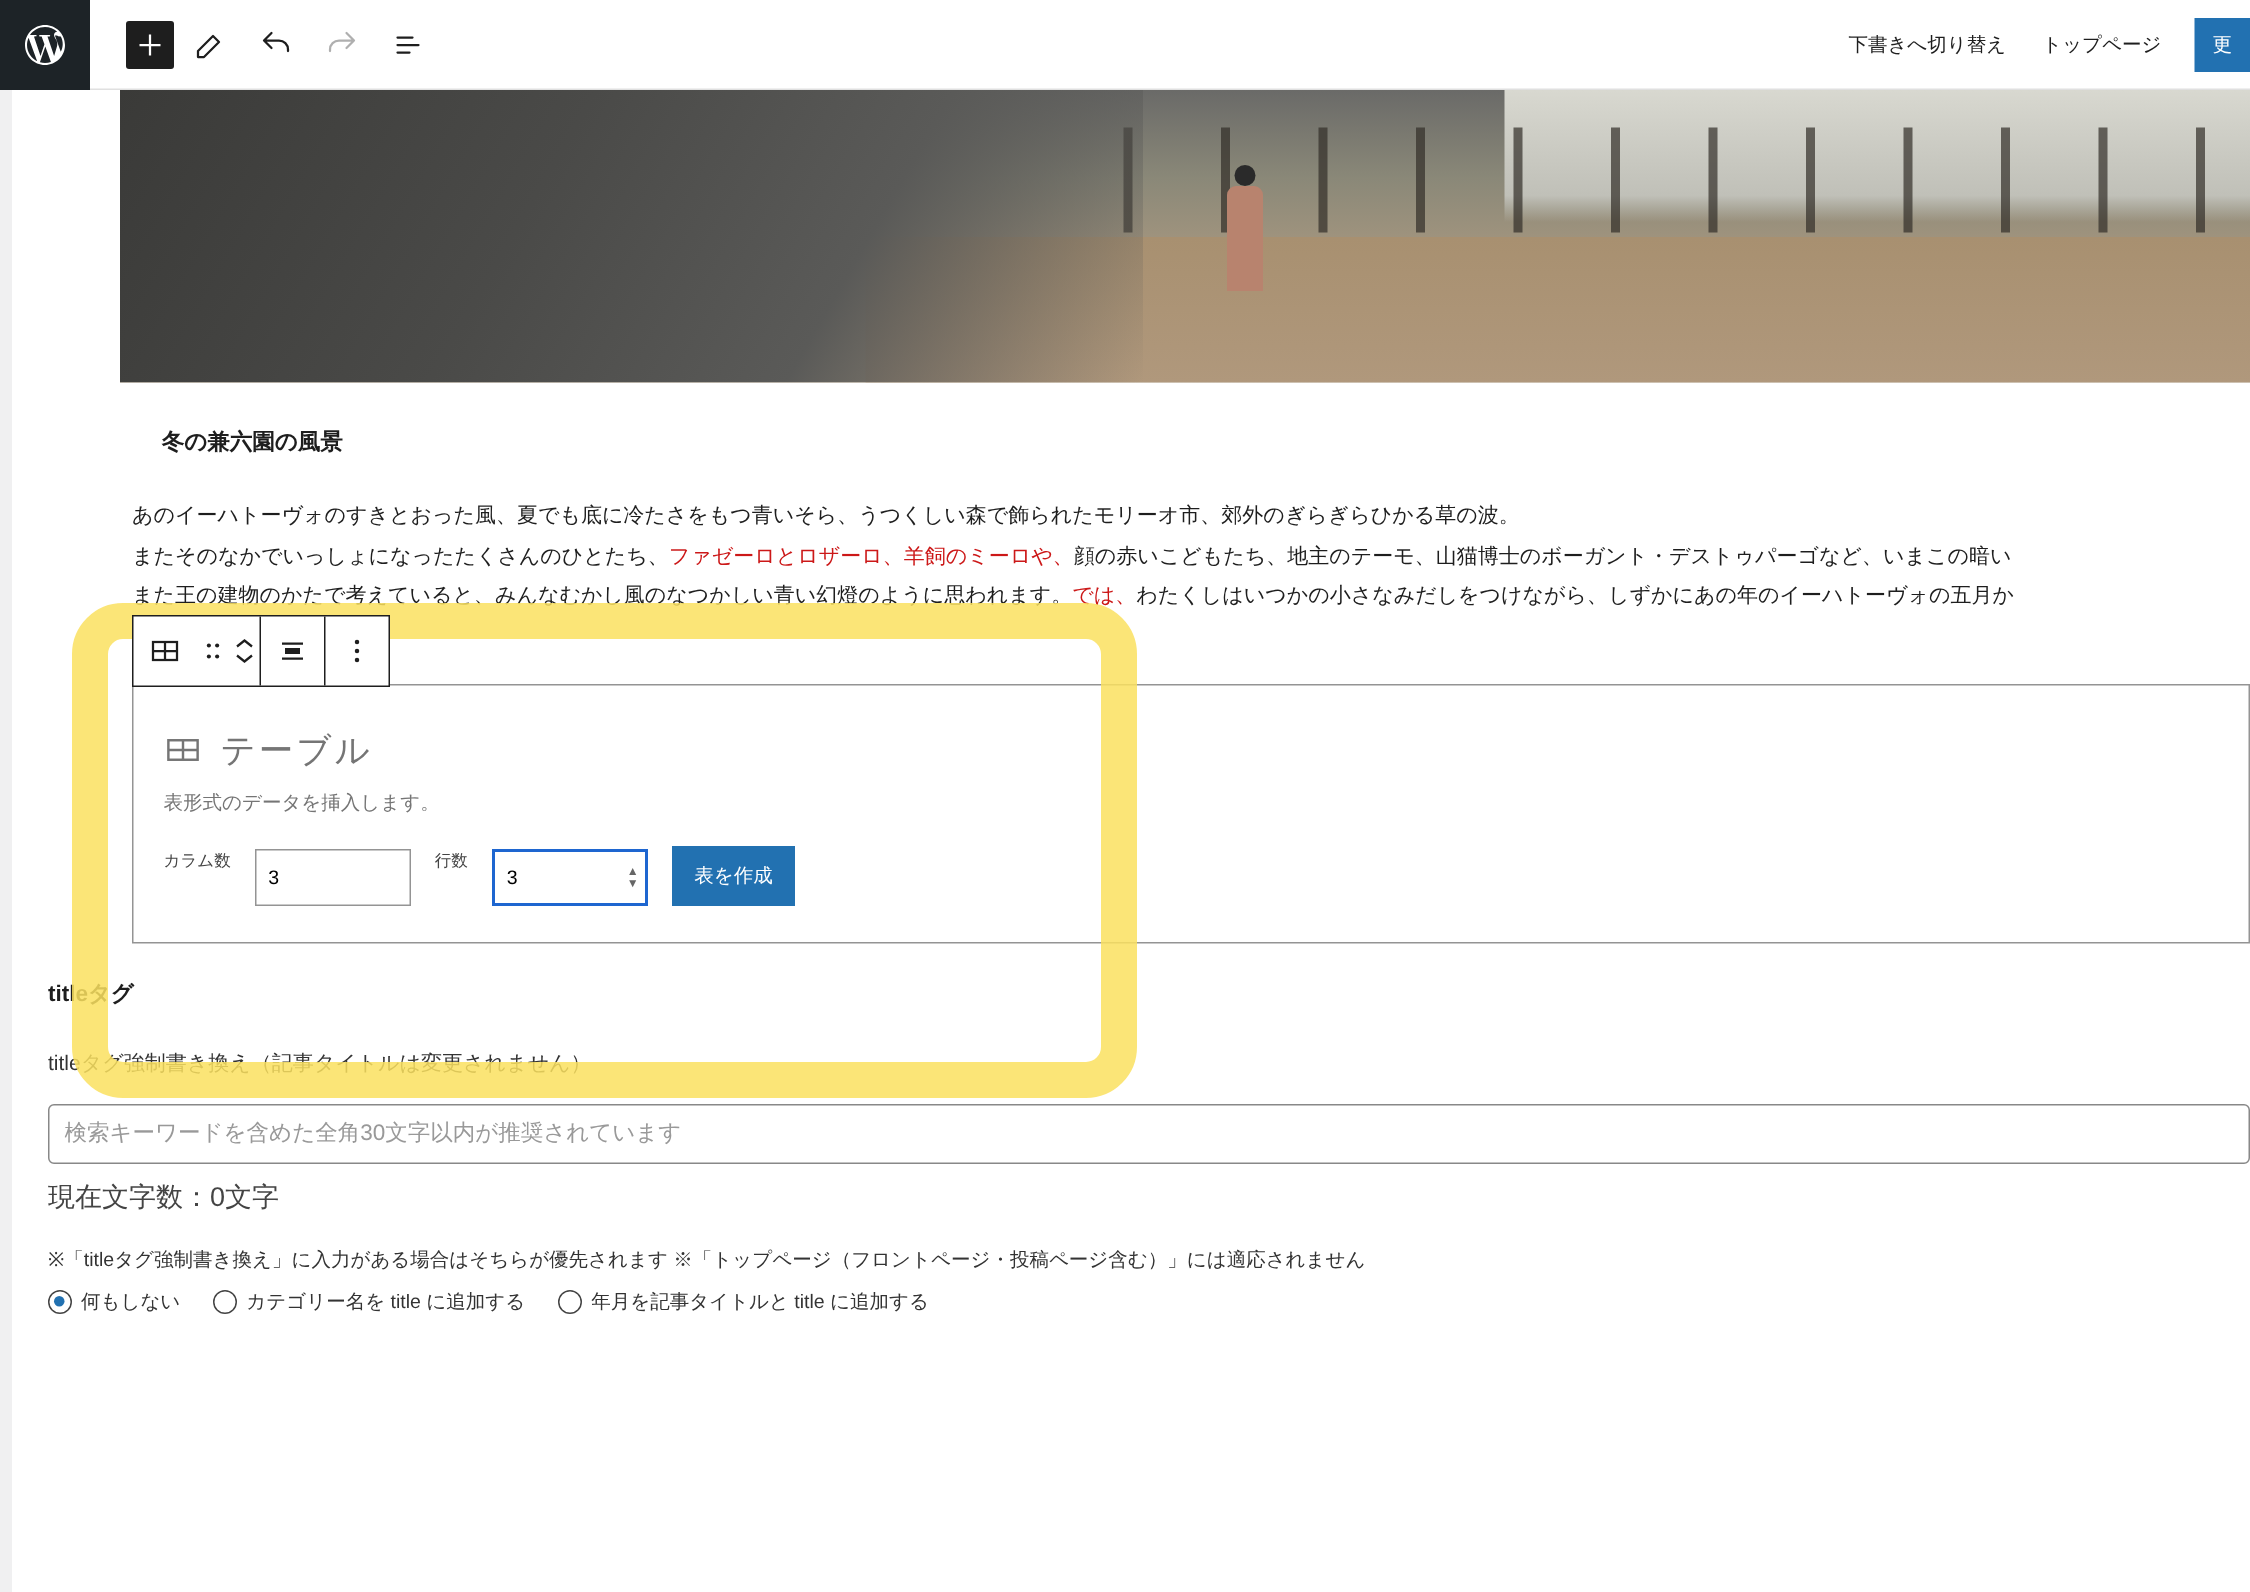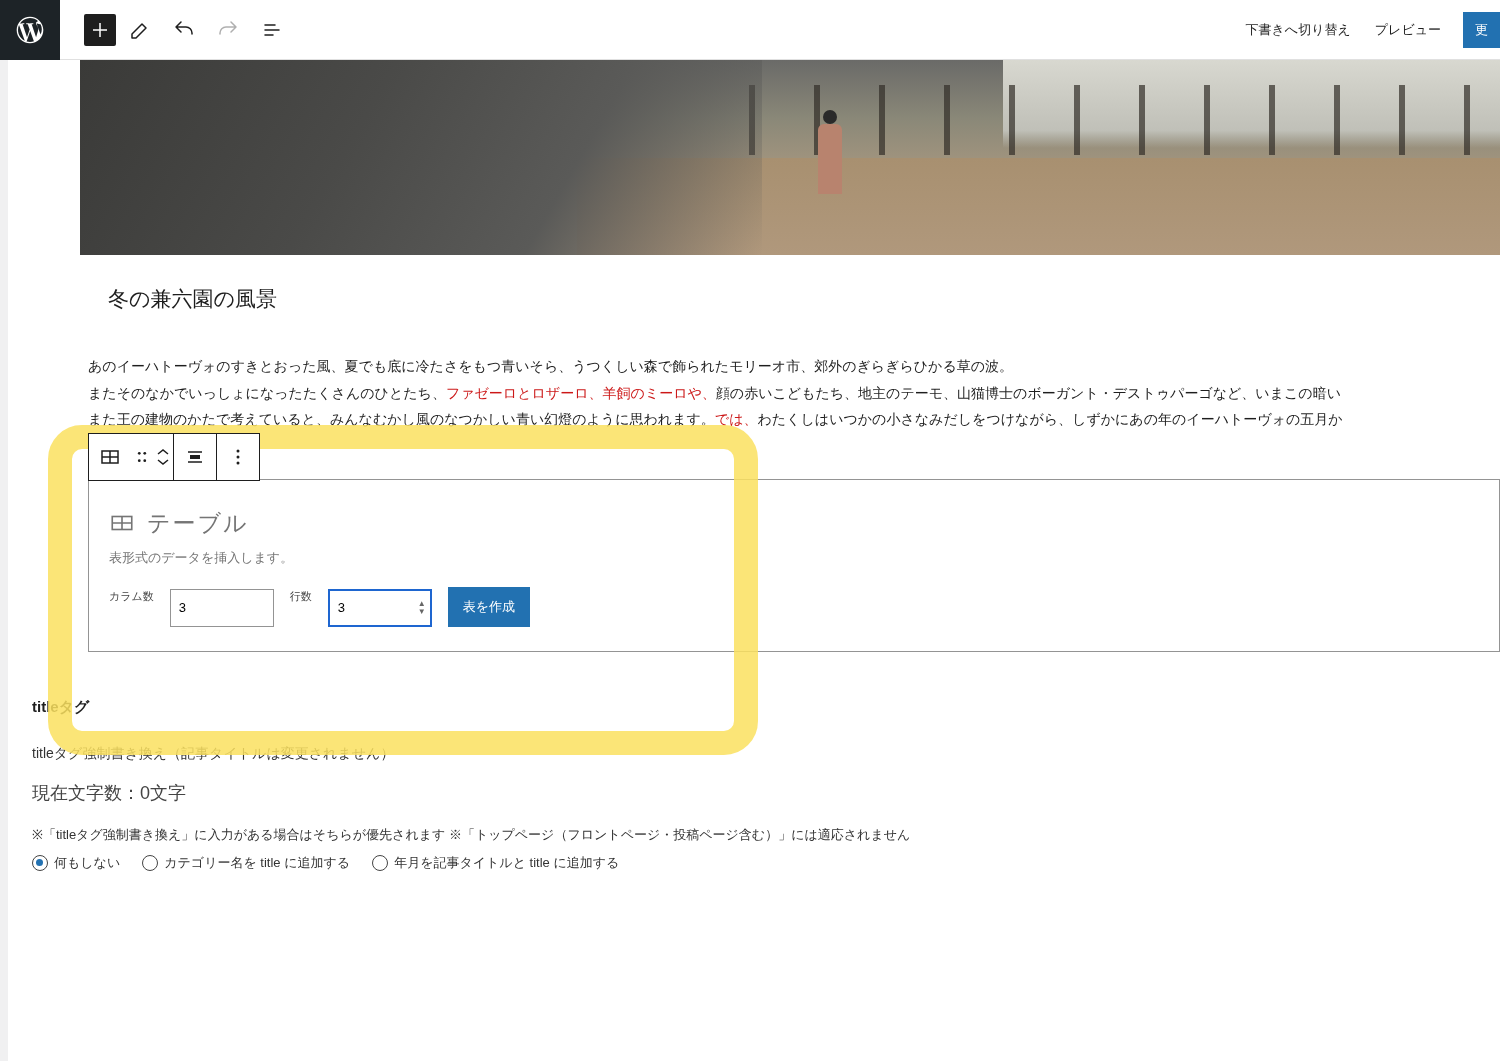--- a/index.html
+++ b/index.html
@@ -155,24 +155,24 @@
       background: #2a2a2a;
       border-radius: 50%;
     }
 
     .post-body {
       padding: 30px 0 0 0;
       margin-left: 80px;
       position: relative;
     }
     .post-heading {
-      font-size: 21px;
-      font-weight: 400;
+      font-size: 15px;
+      font-weight: 700;
       margin-left: 20px;
-      margin-bottom: 40px;
+      margin-bottom: 26px;
     }
     .post-para {
       font-size: 14px;
       line-height: 1.9;
       color: #1e1e1e;
     }
     .red-word { color: #cc1818; }
 
     
     .block-toolbar-wrap {
@@ -270,21 +270,21 @@
     .highlight-box {
       position: absolute;
       pointer-events: none;
       border: 24px solid rgba(250, 225, 95, 0.85);
       border-radius: 34px;
       z-index: 5;
     }
 
     
     .meta-section {
-      margin-top: 46px;
+      margin-top: 24px;
       padding: 0 0 40px 0;
       margin-left: 24px;
     }
     .meta-heading {
       font-size: 15px;
       font-weight: 700;
       margin-bottom: 28px;
     }
     .meta-subheading {
       font-size: 14px;
@@ -374,21 +374,21 @@
         </svg>
     </div>
     <div class="tool-btn">
       <svg viewBox="0 0 24 24" fill="none">
           <path d="M5 7h10M5 12h14M5 17h8" stroke="currentColor" stroke-width="1.5" stroke-linecap="round"></path>
         </svg>
     </div>
   </div>
   <div class="topbar-right">
     <span class="top-link">下書きへ切り替え</span>
-    <span class="top-link">プレビュー</span>
+    <span class="top-link">トップページ</span>
     <span class="update-btn">更</span>
   </div>
 </div>
 
 <div class="sidebar-sliver"></div>
 
 <div class="content">
 
   <div class="featured-image">
     <div class="fi-snow"></div>
@@ -493,20 +493,21 @@
           </div>
           <button class="tp-create">表を作成</button>
         </div>
       </div>
     </div>
   </div>
 
   <div class="meta-section">
     <h3 class="meta-heading">titleタグ</h3>
     <div class="meta-subheading">titleタグ強制書き換え（記事タイトルは変更されません）</div>
+    <input class="meta-input" type="text" placeholder="検索キーワードを含めた全角30文字以内が推奨されています" style="">
     <div class="meta-count">現在文字数：0文字</div>
     <div class="meta-note">※「titleタグ強制書き換え」に入力がある場合はそちらが優先されます ※「トップページ（フロントページ・投稿ページ含む）」には適応されません</div>
     <div class="radio-row">
       <label class="radio-item">
         <span class="radio checked"></span>
         <span>何もしない</span>
       </label>
       <label class="radio-item">
         <span class="radio"></span>
         <span>カテゴリー名を title に追加する</span>

